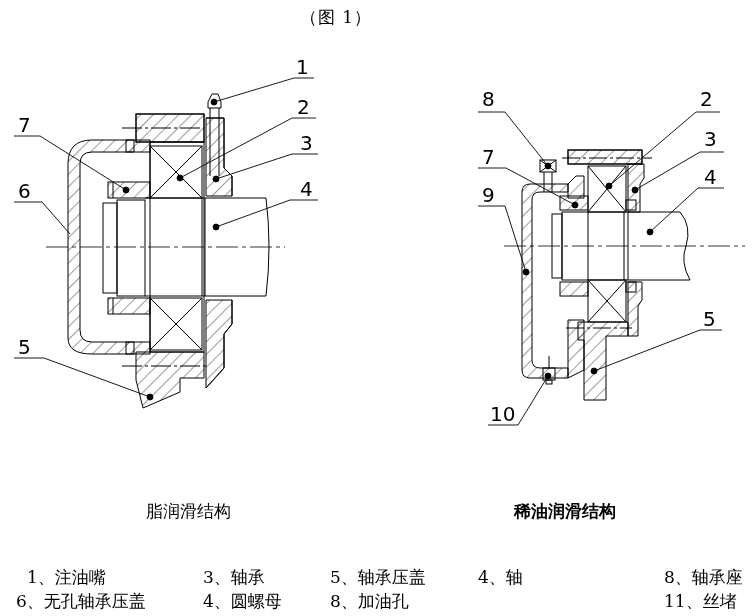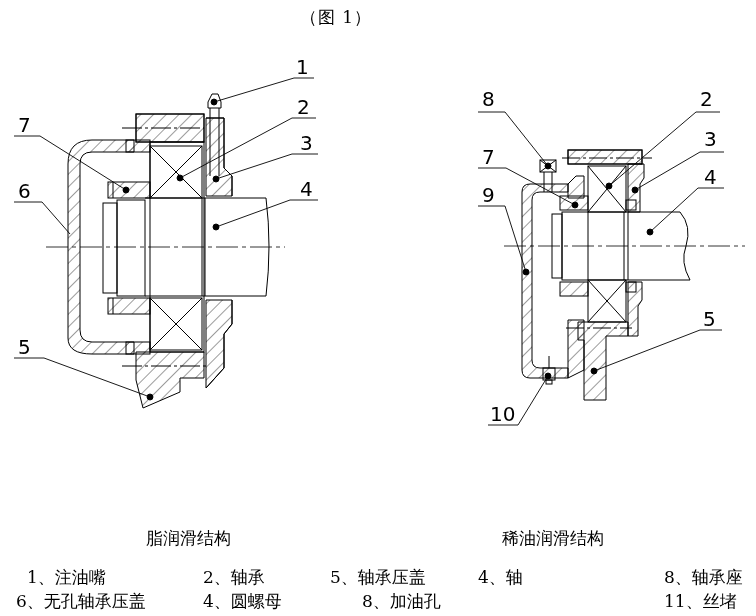--- a/index.html
+++ b/index.html
@@ -1,21 +1,21 @@
 <!DOCTYPE html>
 <html><head>
 <meta charset="utf-8">
 <style>
   html, body { margin: 0; padding: 0; background: #ffffff; }
   body { width: 756px; height: 616px; position: relative; overflow: hidden;
          font-family: "DejaVu Serif", "Liberation Serif", serif; color: #000; }
   .fig-title { position: absolute; left: 0; width: 672px; top: 6px; text-align: center;
                font-size: 17px; letter-spacing: 1px; }
   svg.drawing { position: absolute; left: 0; top: 0; }
-  .caption { position: absolute; top: 500px; font-size: 17px; font-family: "DejaVu Sans", sans-serif; margin-top: 27px; }
+  .caption { position: absolute; top: 500px; font-size: 17px; font-family: "DejaVu Sans", sans-serif; }
   .legend { position: absolute; left: 0; top: 558px; width: 756px; font-size: 17px; }
   .legend-row { position: absolute; left: 0; height: 22px; width: 756px; }
   .legend-item { position: absolute; white-space: nowrap; }
   .lbl { font-family: "DejaVu Sans", sans-serif; font-size: 20px; }
 </style>
 </head>
 <body>
 
 <div class="fig-title">（图 1）</div>
 
@@ -210,29 +210,29 @@
     <text class="lbl" x="704" y="146">3</text>
     <text class="lbl" x="704" y="184">4</text>
     <text class="lbl" x="482" y="164">7</text>
     <text class="lbl" x="482" y="202">9</text>
     <text class="lbl" x="703" y="326">5</text>
     <text class="lbl" x="490" y="421">10</text>
   </g>
 </svg>
 
 <div class="caption" style="left:146px;">脂润滑结构</div>
-<div class="caption" style="left:502px;">稀油润滑结构</div>
+<div class="caption" style="left:514px;font-weight:bold;">稀油润滑结构</div>
 
 <div class="legend">
   <div class="legend-row" style="top:8px;">
     <span class="legend-item" style="left:27px;">1、注油嘴</span>
-    <span class="legend-item" style="left:203px;">2、轴承</span>
+    <span class="legend-item" style="left:203px;">3、轴承</span>
     <span class="legend-item" style="left:330px;">5、轴承压盖</span>
     <span class="legend-item" style="left:478px;">4、轴</span>
     <span class="legend-item" style="left:664px;">8、轴承座</span>
   </div>
   <div class="legend-row" style="top:32px;">
     <span class="legend-item" style="left:16px;">6、无孔轴承压盖</span>
     <span class="legend-item" style="left:203px;">4、圆螺母</span>
-    <span class="legend-item" style="left:330px;margin-left:32px;">8、加油孔</span>
+    <span class="legend-item" style="left:330px;">8、加油孔</span>
     <span class="legend-item" style="left:664px;">11、丝堵</span>
   </div>
 </div>
 
 </body></html>

